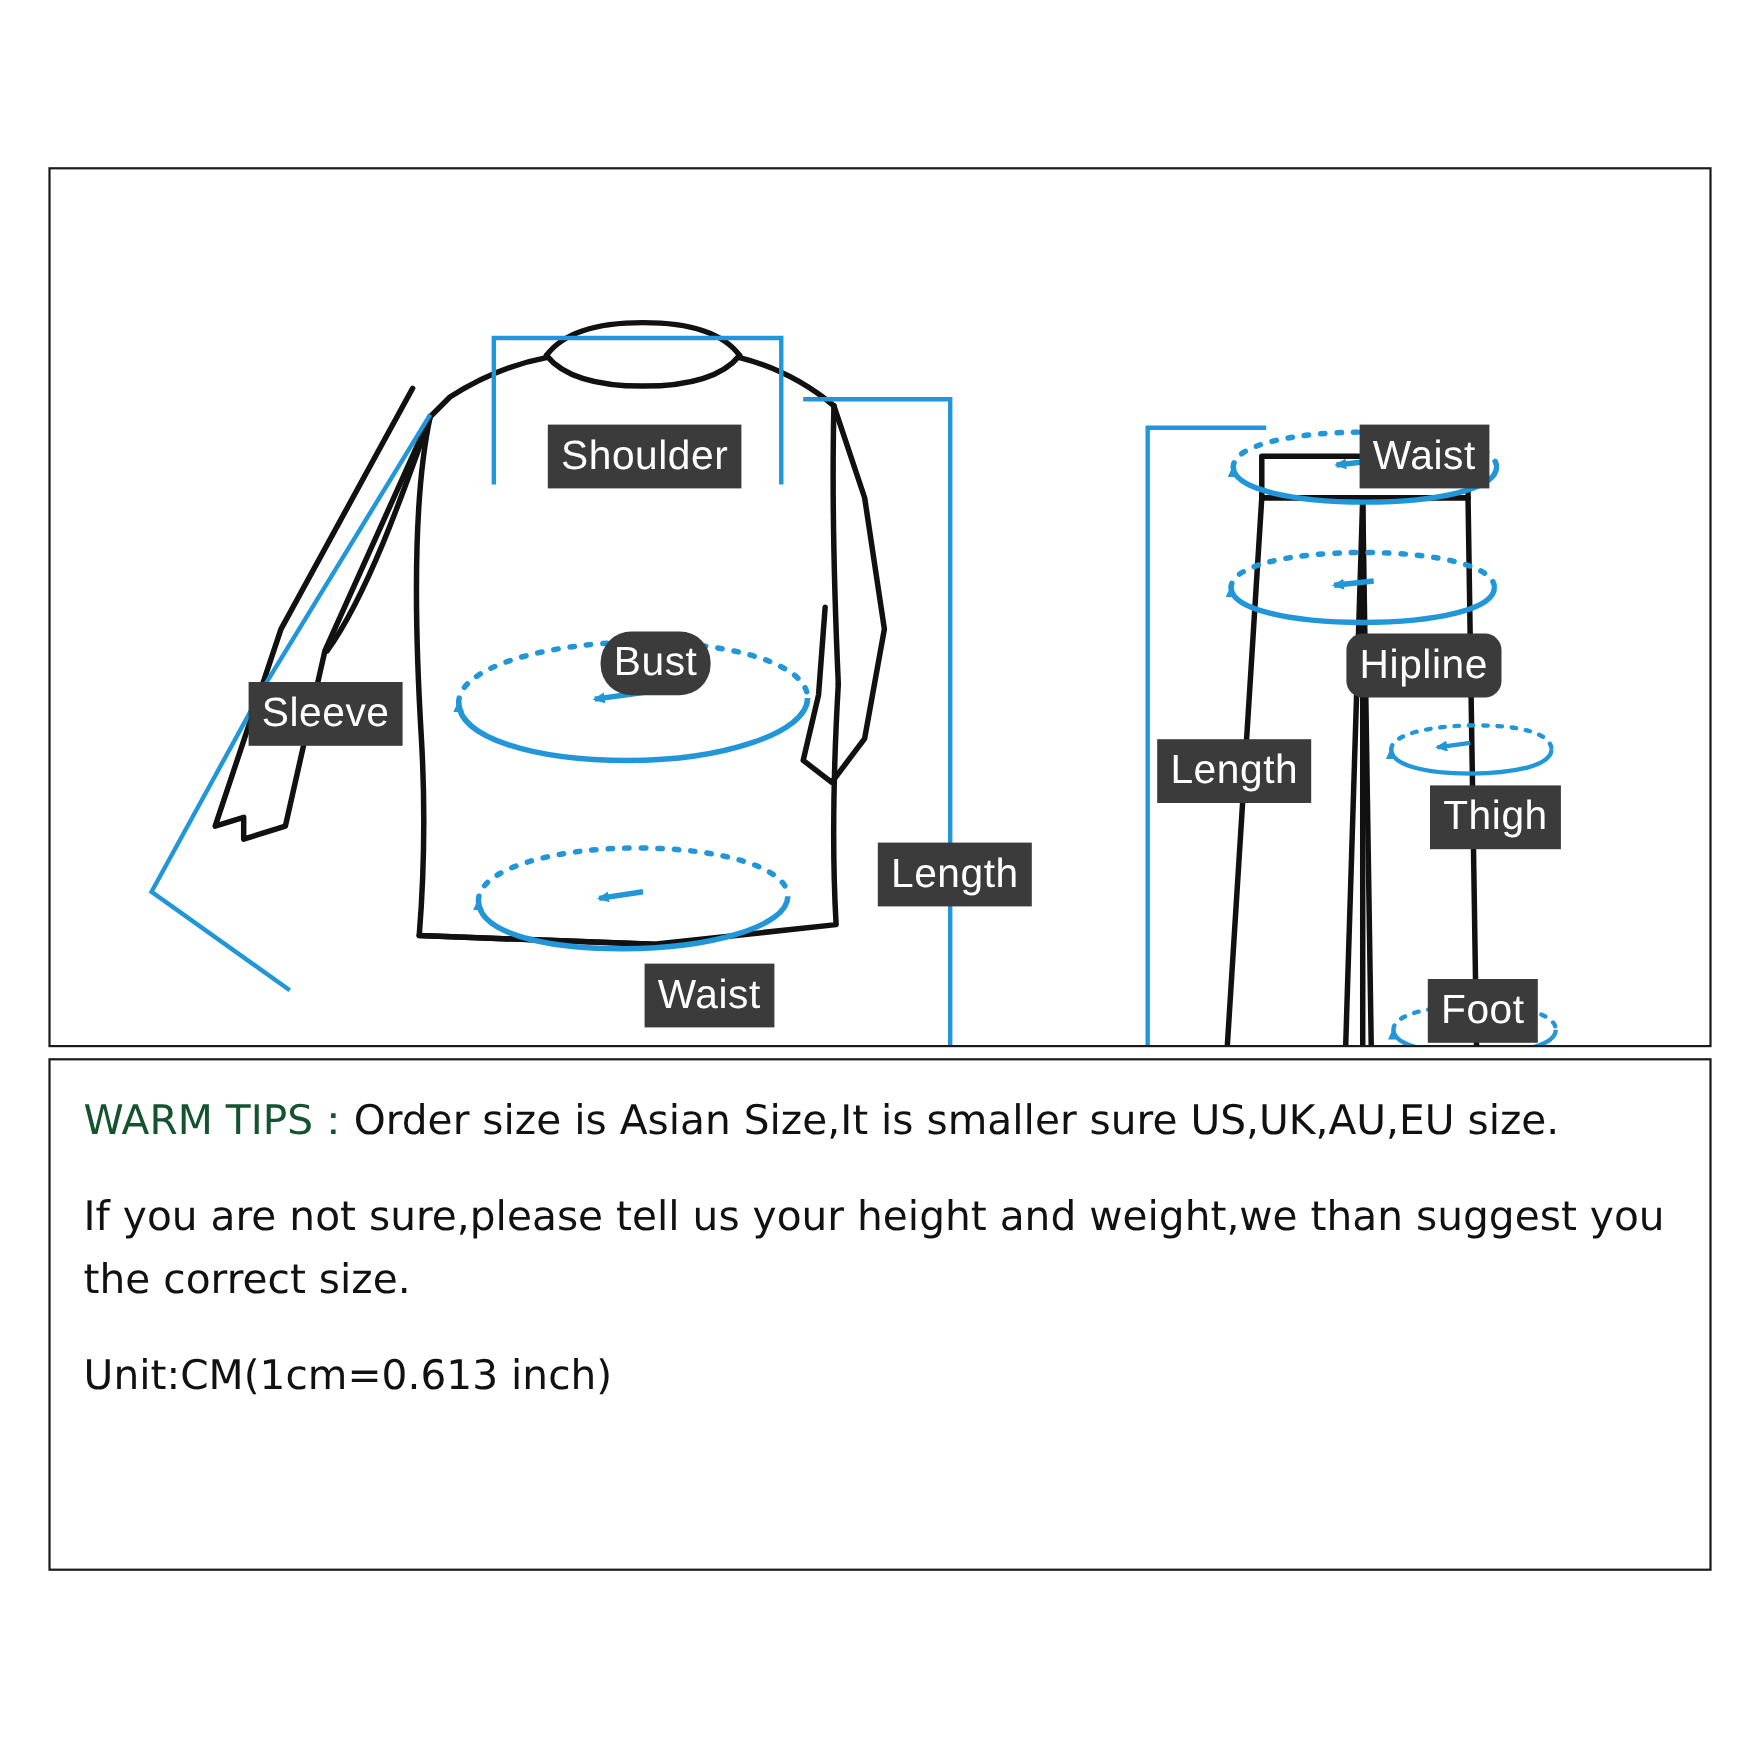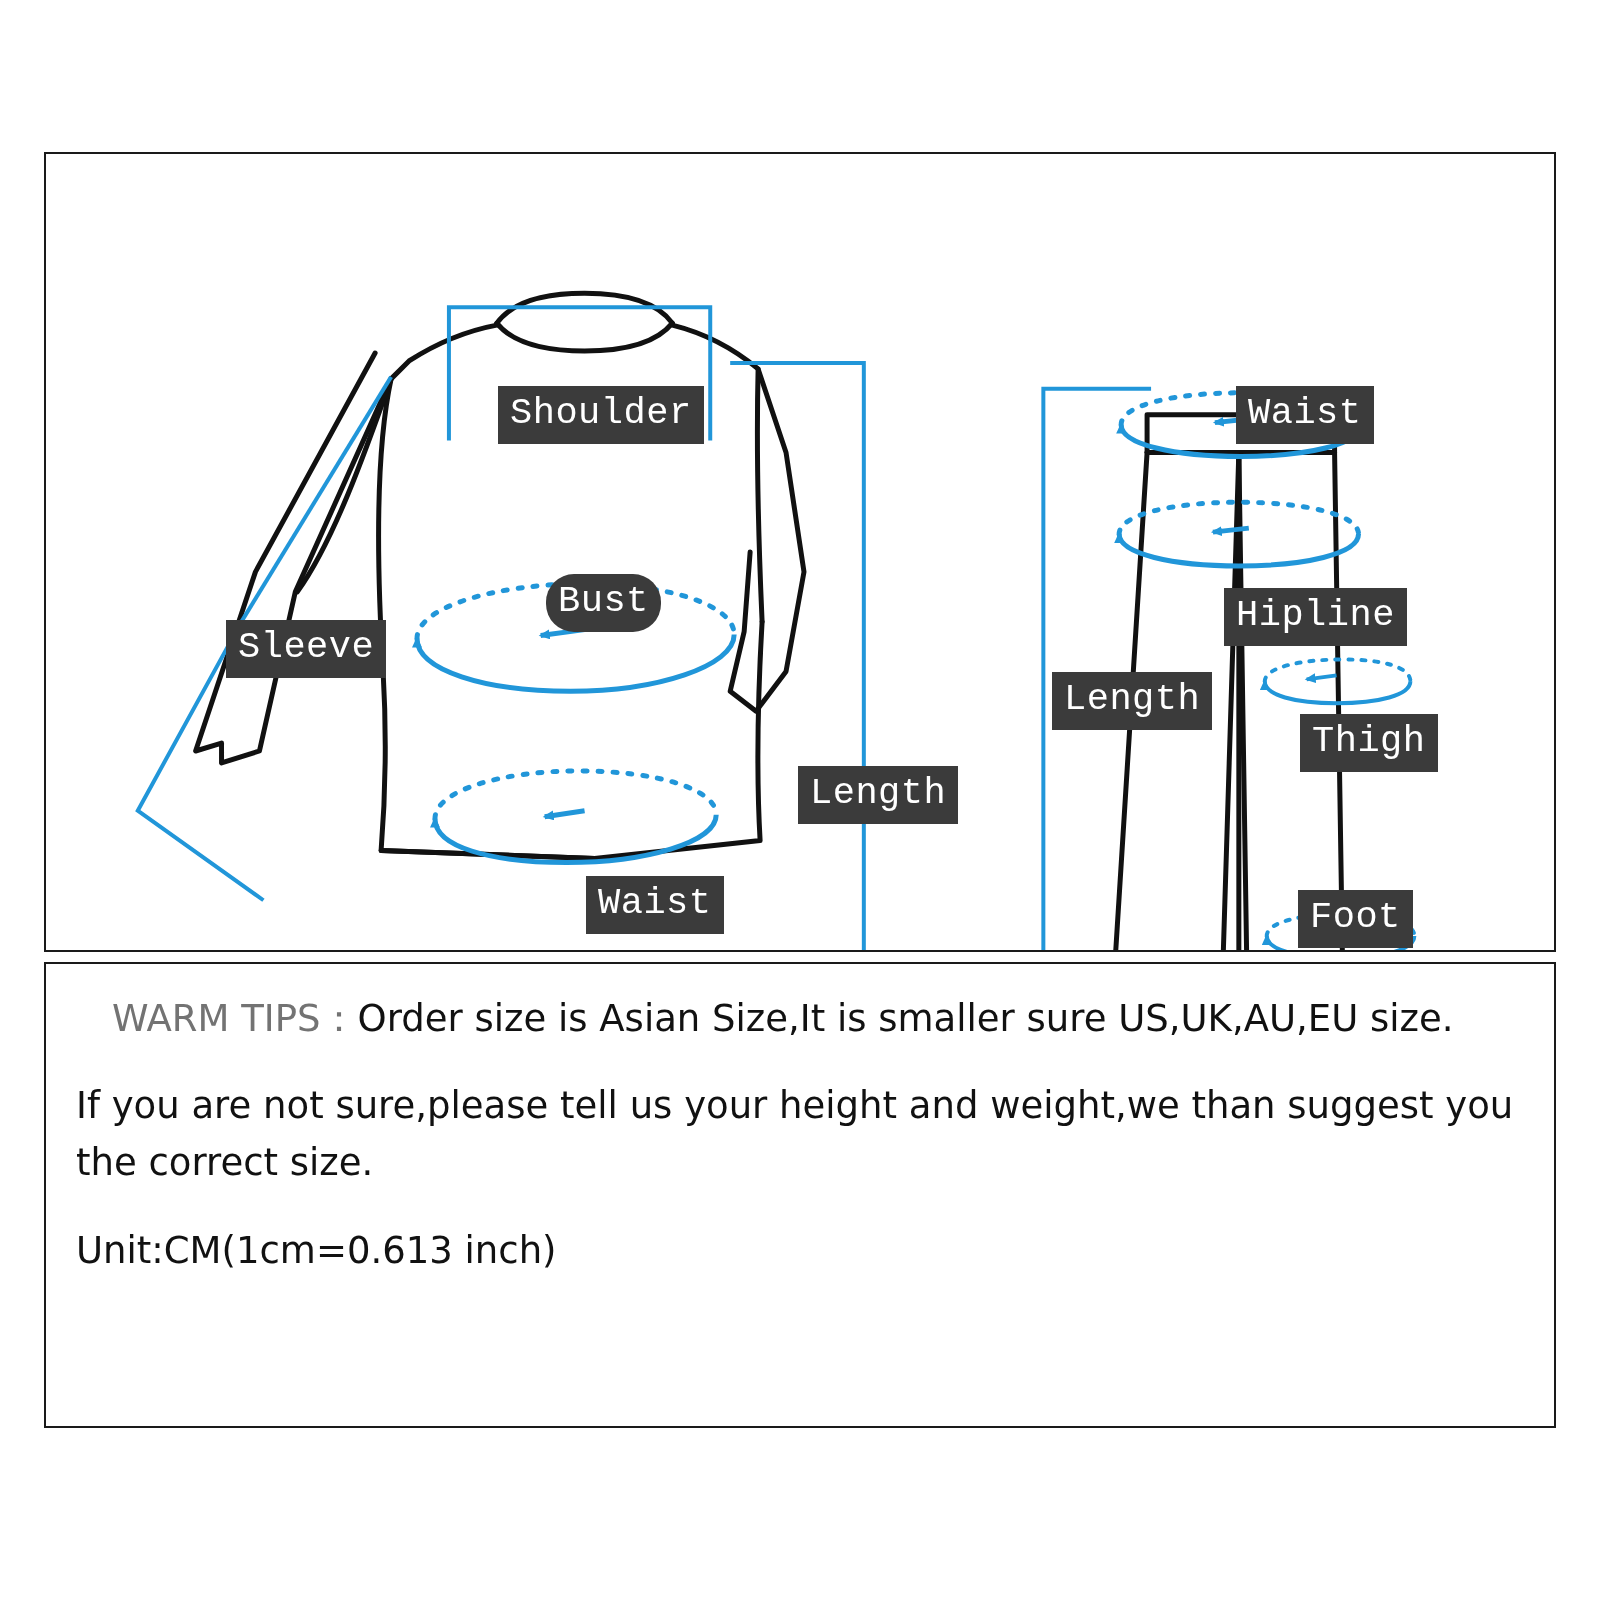--- a/index.html
+++ b/index.html
@@ -46,36 +46,36 @@
     left: 0;
     top: 0;
     width: 100%;
     height: 100%;
   }
   
   .tag {
     position: absolute;
     background: #3b3b3b;
     color: #ffffff;
-    font-family: Liberation Mono, monospace;
+    font-family: Liberation Sans, sans-serif;
     font-size: 37px;
     line-height: 1;
     padding: 9px 12px 12px 12px;
     white-space: nowrap;
     letter-spacing: 0.5px;
   }
   
   .tag-shoulder { left: 452px; top: 232px; }
   .tag-sleeve   { left: 180px; top: 420px; margin-top: 46px; }
   .tag-bust     { left: 500px; top: 420px; border-radius: 28px; }
   .tag-length-1 { left: 752px; top: 612px; }
   .tag-waist-1  { left: 540px; top: 722px; }
   
   .tag-waist-2  { left: 1190px; top: 232px; }
-  .tag-hipline  { left: 1178px; top: 434px; }
+  .tag-hipline  { left: 1178px; top: 422px; border-radius: 15px; }
   .tag-length-2 { left: 1006px; top: 518px; }
   .tag-thigh    { left: 1254px; top: 560px; }
   .tag-foot     { left: 1252px; top: 736px; }
 
   
   .notes {
     position: absolute;
     left: 76px;
     top: 1000px;
     width: 1450px;
@@ -83,21 +83,21 @@
   .note-line {
     font-family: "DejaVu Sans", sans-serif;
     font-size: 37px;
     color: #111111;
     line-height: 1.0;
     margin-bottom: 40px;
     letter-spacing: 0px;
     white-space: nowrap;
   }
   .note-line.wrap { white-space: normal; line-height: 1.55; }
-  .warm { color: #737373; margin-left: 36px; }
+  .warm { color: #14532d; }
 </style>
 </head>
 <body>
 
 <div class="page">
 
   <div class="diagram-frame">
 
     <svg class="stage" viewBox="0 0 1512 800" preserveAspectRatio="none">
       <defs>

